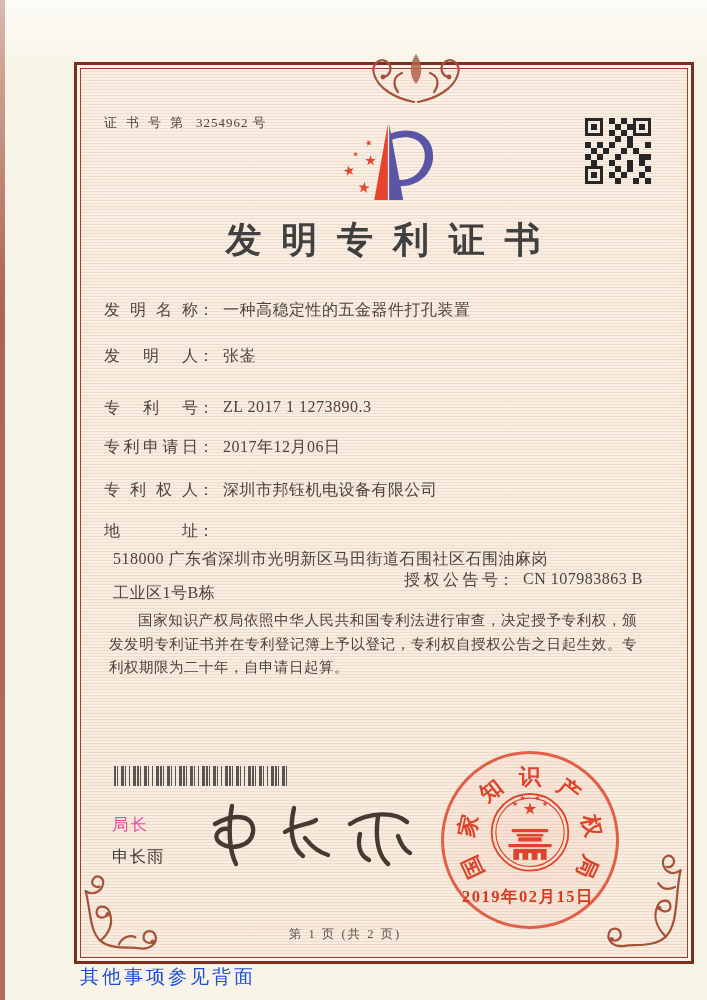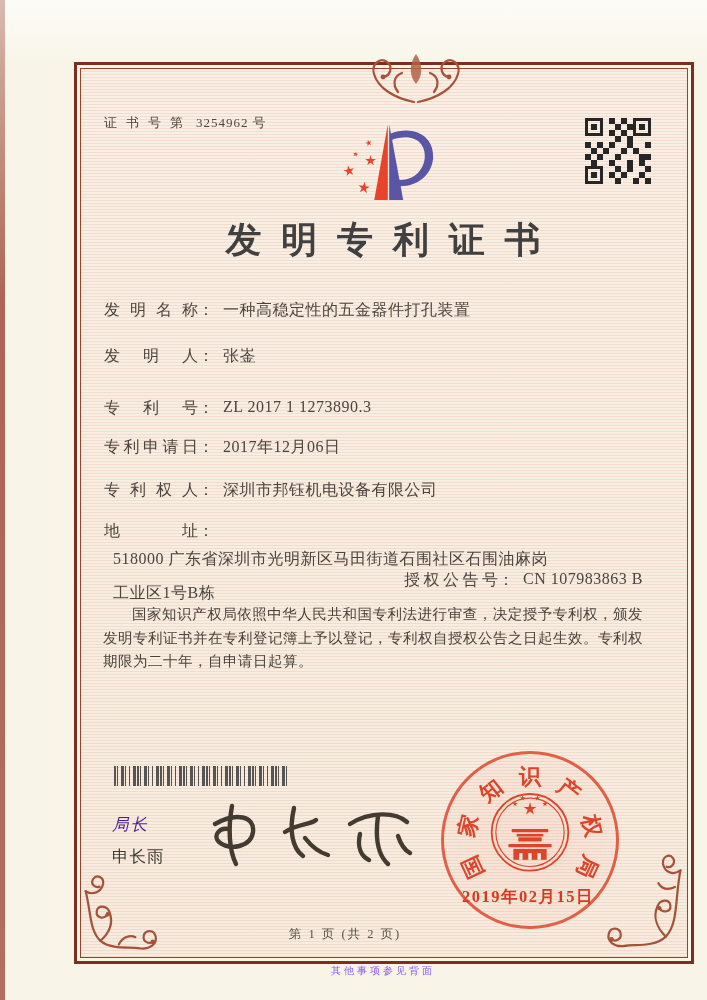--- a/index.html
+++ b/index.html
@@ -29,46 +29,46 @@
   .fields{position:absolute;left:104px;top:0;width:548px;font-size:16px;color:#4b443e;}
   .frow{position:absolute;left:0;}
   .flabel{display:inline-block;width:94px;text-align:justify;text-align-last:justify;vertical-align:top;}
   .fcolon{vertical-align:top;}
   .fvalue{display:inline-block;margin-left:9px;vertical-align:top;letter-spacing:.5px;}
   .fvalue.wrap{white-space:normal;width:448px;line-height:34px;}
   .pair2{position:absolute;left:300px;top:0;white-space:nowrap;}
   
   .body-text{position:absolute;left:100px;top:600px;width:546px;font-size:14.5px;
     line-height:23.5px;color:#49423b;letter-spacing:.5px;text-align:justify;}
-  .body-text p{margin:3px;text-indent:2em;}
+  .body-text p{margin:9px;text-indent:2em;}
   
   .barcode{position:absolute;left:114px;top:766px;width:176px;height:20px;opacity:.85;
     background-image:repeating-linear-gradient(90deg,
       #3b3b3b 0 2px, transparent 2px 3px,
       #3b3b3b 3px 4px, transparent 4px 7px,
       #3b3b3b 7px 10px, transparent 10px 11px,
       #3b3b3b 11px 12px, transparent 12px 15px,
       #3b3b3b 15px 16px, transparent 16px 19px,
       #3b3b3b 19px 22px, transparent 22px 23px);}
-  .signer-title{left:112px;top:814px;font-size:16.5px;color:#4c1d95;letter-spacing:2px;font-style:italic;}
+  .signer-title{left:112px;top:814px;font-size:16.5px;color:#ec4899;letter-spacing:2px;}
   .signer-name{left:112px;top:846px;font-size:16.5px;color:#3f3a33;letter-spacing:1px;}
   .signature{position:absolute;left:202px;top:794px;}
   
   .seal{position:absolute;left:441px;top:751px;width:172px;height:172px;border-radius:50%;
     border:3px solid rgba(222,72,45,.85);
     background:radial-gradient(circle at 50% 50%, rgba(244,120,90,.10), rgba(244,120,90,.04) 70%, transparent 72%);}
   .seal-char{position:absolute;left:50%;top:50%;font-size:22px;font-weight:bold;color:#dc452c;
     transform-origin:center;}
   .seal-emblem{position:absolute;left:36px;top:30px;}
   .seal-date{position:absolute;left:442px;top:886px;width:172px;text-align:center;
     font-size:16.5px;color:#d63a20;letter-spacing:1.5px;font-weight:600;white-space:nowrap;}
   .page-num{left:80px;top:926px;width:530px;text-align:center;font-size:12.5px;
     color:#58504a;letter-spacing:2px;}
-  .back-note{left:80px;top:964px;width:606px;text-align:center;font-size:10px;
-    color:#8b5cf6;letter-spacing:3px;}
+  .back-note{left:80px;top:964px;width:606px;text-align:left;font-size:19px;
+    color:#1d4ed8;letter-spacing:3px;}
   
   .logo{position:absolute;left:322px;top:103px;}
   .qr{position:absolute;left:585px;top:118px;width:66px;height:66px;}
   .qf{position:absolute;width:12px;height:12px;border:3px solid #262626;}
   .qf::after{content:"";position:absolute;left:3px;top:3px;width:6px;height:6px;background:#262626;}
   .qf.tl{left:0;top:0;} .qf.tr{right:0;top:0;} .qf.bl{left:0;bottom:0;}
   .qr-dots{position:absolute;left:0;top:0;width:6px;height:6px;background:transparent;
     box-shadow:
       24px 0 #262626,36px 0 #262626,30px 6px #262626,42px 6px #262626,
       24px 12px #262626,36px 12px #262626,30px 18px #262626,42px 18px #262626,

